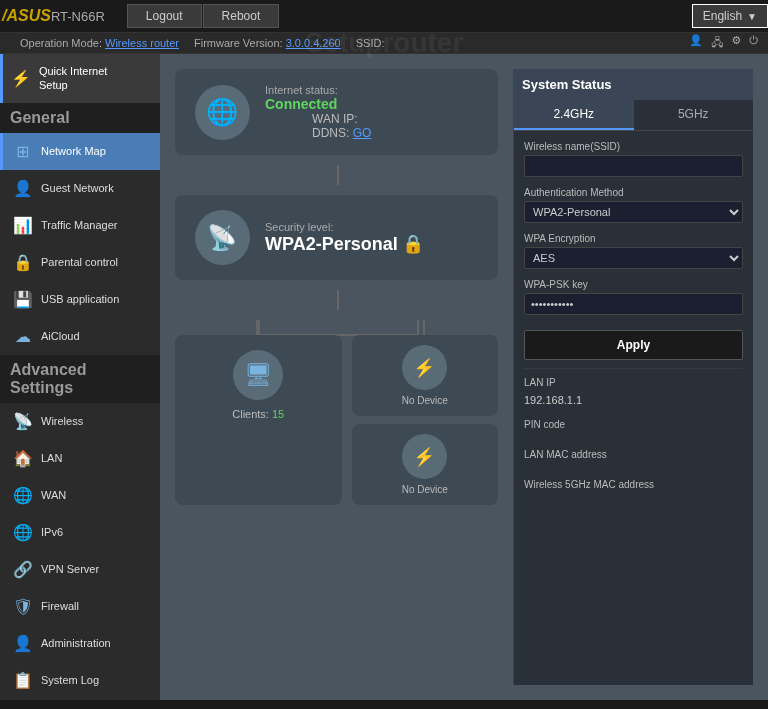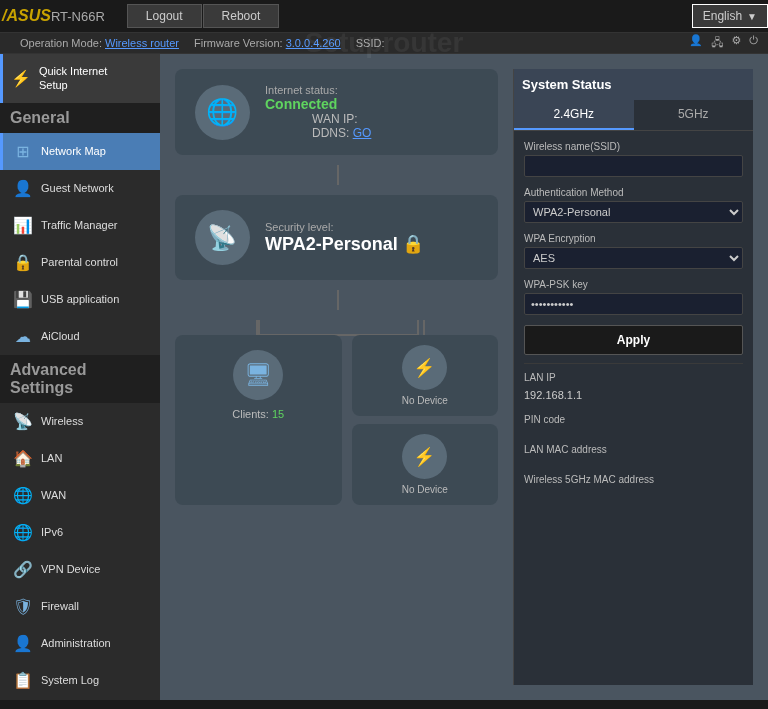--- a/index.html
+++ b/index.html
@@ -81,21 +81,21 @@
     .status-title { background: #3a4555; color: #fff; padding: 8px; font-size: 13px; font-weight: bold; }
     .status-tabs { display: flex; background: #2a3038; border-bottom: 1px solid #444; }
     .status-tab { flex: 1; padding: 7px; text-align: center; color: #aaa; cursor: pointer; font-size: 12px; border-bottom: 2px solid transparent; }
     .status-tab.active { color: #fff; background: #3a4555; border-bottom: 2px solid #5599ff; }
     .status-body { padding: 10px; flex: 1; overflow-y: auto; }
     .field-group { margin-bottom: 10px; }
     .field-label { color: #bbb; font-size: 10px; margin-bottom: 3px; }
     .field-input { width: 100%; background: #1a2030; border: 1px solid #444; color: #ccc; padding: 4px 6px; font-size: 11px; border-radius: 2px; }
     .field-input-with-select { display: flex; gap: 4px; }
     .field-select { background: #1a2030; border: 1px solid #444; color: #ccc; padding: 3px 4px; font-size: 11px; flex: 1; border-radius: 2px; }
-    .apply-btn { width: 100%; background: #1a1a1a; color: #fff; border: 1px solid #555; padding: 7px; cursor: pointer; font-size: 12px; font-weight: bold; border-radius: 2px; }
+    .apply-btn { width: 100%; background: #1a1a1a; color: #fff; border: 1px solid #555; padding: 7px; cursor: pointer; font-size: 12px; font-weight: bold; border-radius: 2px; margin-top: 5px; }
     .field-value { color: #ccc; font-size: 11px; padding: 3px 0; }
     .divider { border: none; border-top: 1px solid #3a3a3a; margin: 8px 0; }
   </style>
 </head>
 <body>
 
 <div class="header">
   <div class="logo">
     <span class="logo-asus">/ASUS</span>
     <span class="logo-model">RT-N66R</span>
@@ -177,21 +177,21 @@
     <div class="sidebar-item">
       <span class="icon">🌐</span>
       <span class="label">WAN</span>
     </div>
     <div class="sidebar-item">
       <span class="icon">🌐</span>
       <span class="label">IPv6</span>
     </div>
     <div class="sidebar-item">
       <span class="icon">🔗</span>
-      <span class="label">VPN Device</span>
+      <span class="label">VPN Server</span>
     </div>
     <div class="sidebar-item">
       <span class="icon">🛡</span>
       <span class="label">Firewall</span>
     </div>
     <div class="sidebar-item">
       <span class="icon">👤</span>
       <span class="label">Administration</span>
     </div>
     <div class="sidebar-item">

